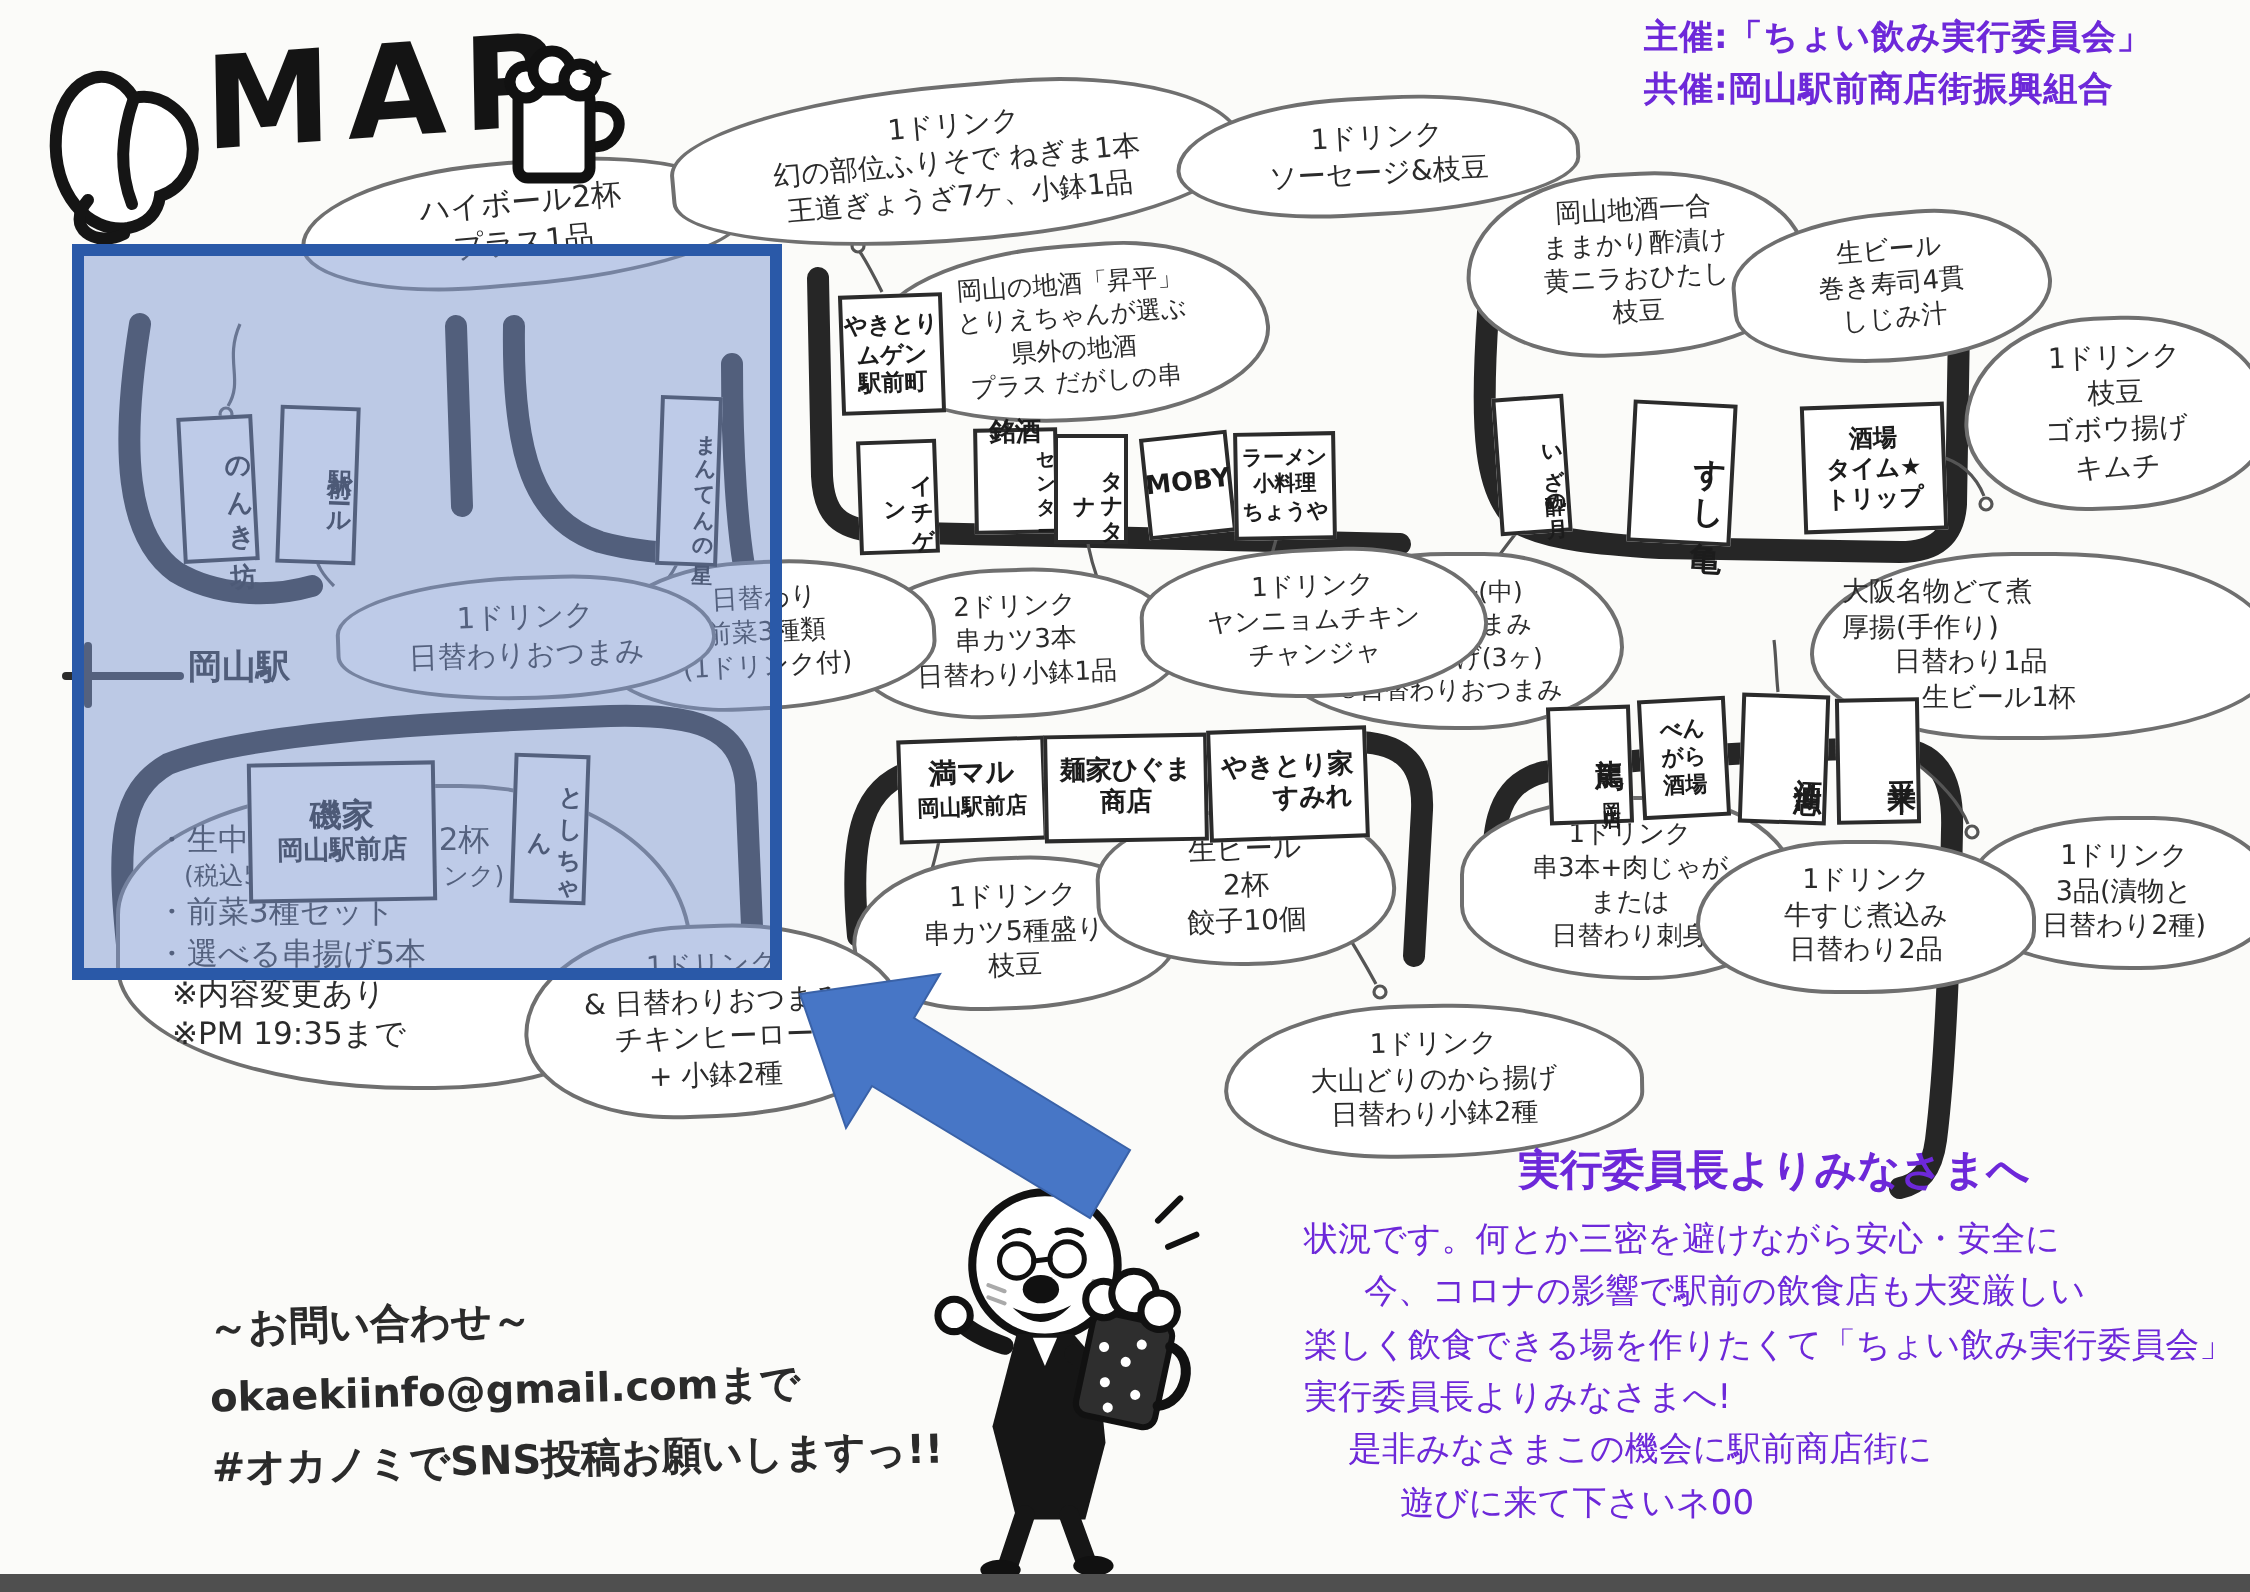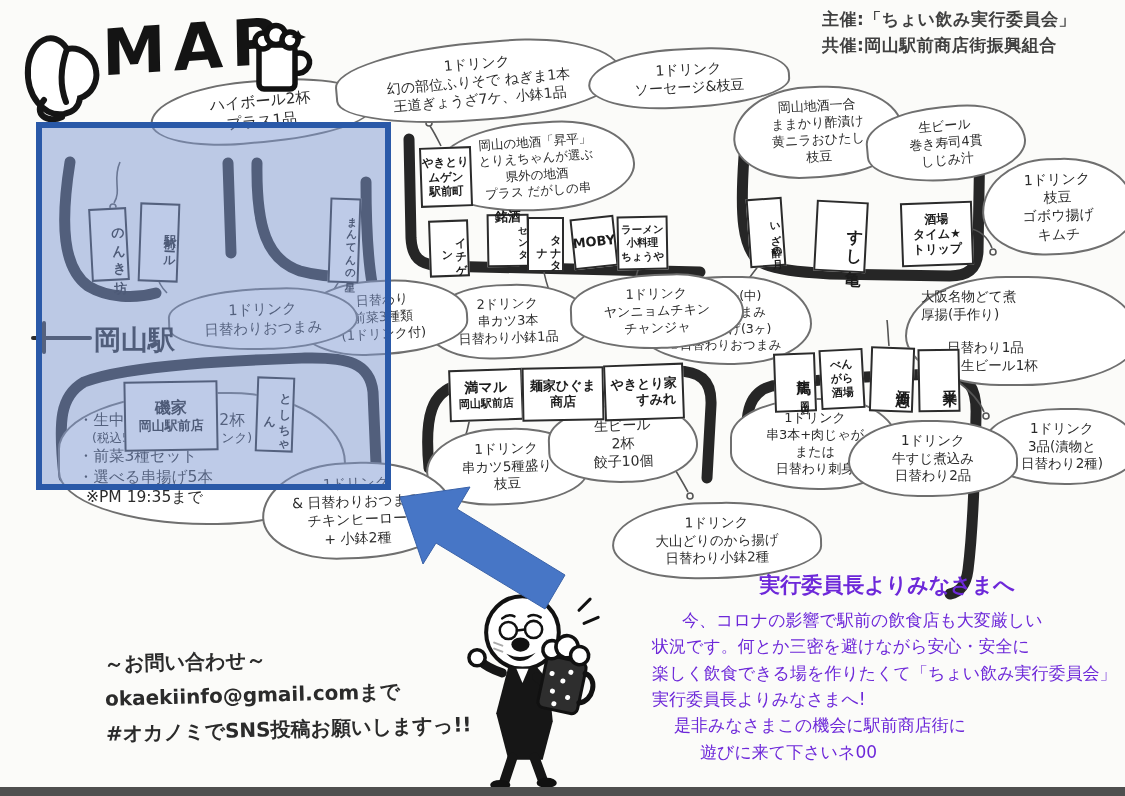--- a/index.html
+++ b/index.html
@@ -12,22 +12,22 @@
   .cloud.r2{border-radius:55% 45% 50% 58% / 48% 60% 52% 45%;}
   .cloud .ln{white-space:nowrap;}
   .shop{position:absolute;background:#fff;border:2.5px solid #2b2b2b;
         display:flex;flex-direction:column;align-items:center;justify-content:center;
         z-index:3;color:#1c1c1c;font-weight:600;text-align:center;line-height:1.25;}
   .shop.vert{writing-mode:vertical-rl;text-orientation:upright;display:block;
              letter-spacing:2px;padding-top:3px;}
   #map-title{position:absolute;left:102px;top:10px;font-size:64px;font-weight:900;
              letter-spacing:8px;transform:rotate(-4deg) skewX(-3deg);color:#141414;z-index:3;}
   #credits{position:absolute;left:822px;top:6px;font-size:17px;font-weight:700;
-           line-height:1.55;letter-spacing:.5px;color:#404040;z-index:3;}
-  #station{position:absolute;left:94px;top:322px;font-size:27px;font-weight:700;z-index:3;}
+           line-height:1.55;letter-spacing:.5px;color:#6d28d9;z-index:3;}
+  #station{position:absolute;left:94px;top:322px;font-size:17px;font-weight:700;z-index:3;}
   #contact{position:absolute;left:105px;top:642px;font-size:20px;font-weight:600;
            line-height:1.75;transform:rotate(-1.5deg);color:#2b2b2b;z-index:3;}
   #message{position:absolute;left:652px;top:571px;width:470px;z-index:3;color:#6d28d9;}
   #message .mtitle{font-size:21px;font-weight:700;text-align:center;margin-bottom:8px;}
   #message .mline{font-size:17px;line-height:1.55;}
   #message .mline.indent{padding-left:22px;}
   #overlay{position:absolute;left:36px;top:122px;width:343px;height:356px;
            border:6px solid #2a59a8;background:rgba(125,152,210,0.5);z-index:6;}
   #arrow{position:absolute;left:0;top:0;z-index:7;}
   #mascot{position:absolute;left:448px;top:580px;z-index:2;}
@@ -154,21 +154,21 @@
 </div>
 <div class="cloud r2" style="left:638px;top:276px;width:142px;font-size:12.5px;">
   <div class="ln">瓶ビール(中)</div>
   <div class="ln">+2品おつまみ</div>
   <div class="ln">①からあげ(3ヶ)</div>
   <div class="ln">②日替わりおつまみ</div>
 </div>
 <div class="cloud" style="left:905px;top:276px;width:200px;font-size:13.5px;text-align:left;">
   <div class="ln">大阪名物どて煮</div>
   <div class="ln">厚揚(手作り)</div>
-  <div class="ln" style="margin-left:26px;margin-top:16px;">日替わり1品</div>
+  <div class="ln" style="margin-left:26px;">日替わり1品</div>
   <div class="ln" style="margin-left:40px;">生ビール1杯</div>
 </div>
 <div class="cloud r2" style="left:985px;top:408px;width:122px;font-size:13.5px;">
   <div class="ln">1ドリンク</div>
   <div class="ln">3品(漬物と</div>
   <div class="ln">日替わり2種)</div>
 </div>
 <div class="cloud" style="left:426px;top:284px;width:132px;font-size:13px;transform:rotate(-2deg);">
   <div class="ln">2ドリンク</div>
   <div class="ln">串カツ3本</div>
@@ -212,20 +212,21 @@
 <div class="cloud" style="left:848px;top:420px;width:138px;font-size:13.5px;">
   <div class="ln">1ドリンク</div>
   <div class="ln">牛すじ煮込み</div>
   <div class="ln">日替わり2品</div>
 </div>
 <div class="cloud r2" style="left:58px;top:392px;width:248px;font-size:15.5px;text-align:left;padding:16px 18px;">
   <div class="ln">・生中含むドリンク2杯</div>
   <div class="ln" style="font-size:12.5px;margin-left:14px;">(税込500円以下のドリンク)</div>
   <div class="ln">・前菜3種セット</div>
   <div class="ln">・選べる串揚げ5本</div>
+  <div class="ln" style="margin-left:8px;">※内容変更あり</div>
   <div class="ln" style="margin-left:8px;">※PM 19:35まで</div>
 </div>
 <div class="cloud" style="left:262px;top:462px;width:158px;font-size:14px;transform:rotate(-2deg);">
   <div class="ln">1ドリンク</div>
   <div class="ln">&amp; 日替わりおつまみ</div>
   <div class="ln">チキンヒーロー</div>
   <div class="ln">+ 小鉢2種</div>
 </div>
 
 <div class="shop vert" style="left:90px;top:208px;width:34px;height:66px;font-size:13px;transform:rotate(-3deg);">のんき坊</div>
@@ -322,22 +323,22 @@
 </svg>
 
 <div id="contact">
   <div>～お問い合わせ～</div>
   <div>okaekiinfo@gmail.comまで</div>
   <div>#オカノミでSNS投稿お願いしますっ!!</div>
 </div>
 
 <div id="message">
   <div class="mtitle">実行委員長よりみなさまへ</div>
+  <div class="mline">状況です。何とか三密を避けながら安心・安全に</div>
   <div class="mline" style="padding-left:30px;">今、コロナの影響で駅前の飲食店も大変厳しい</div>
-  <div class="mline">状況です。何とか三密を避けながら安心・安全に</div>
   <div class="mline">楽しく飲食できる場を作りたくて「ちょい飲み実行委員会」</div>
   <div class="mline">実行委員長よりみなさまへ!</div>
   <div class="mline indent">是非みなさまこの機会に駅前商店街に</div>
   <div class="mline" style="padding-left:48px;">遊びに来て下さいネ00</div>
 </div>
 
 <div id="overlay"></div>
 <svg id="arrow" width="1125" height="796">
   <polygon points="400,497 470,487 457,509 565,575 545,609 436,543 423,564" fill="#4776c6" stroke="#3a62a8" stroke-width="1"></polygon>
 </svg>

